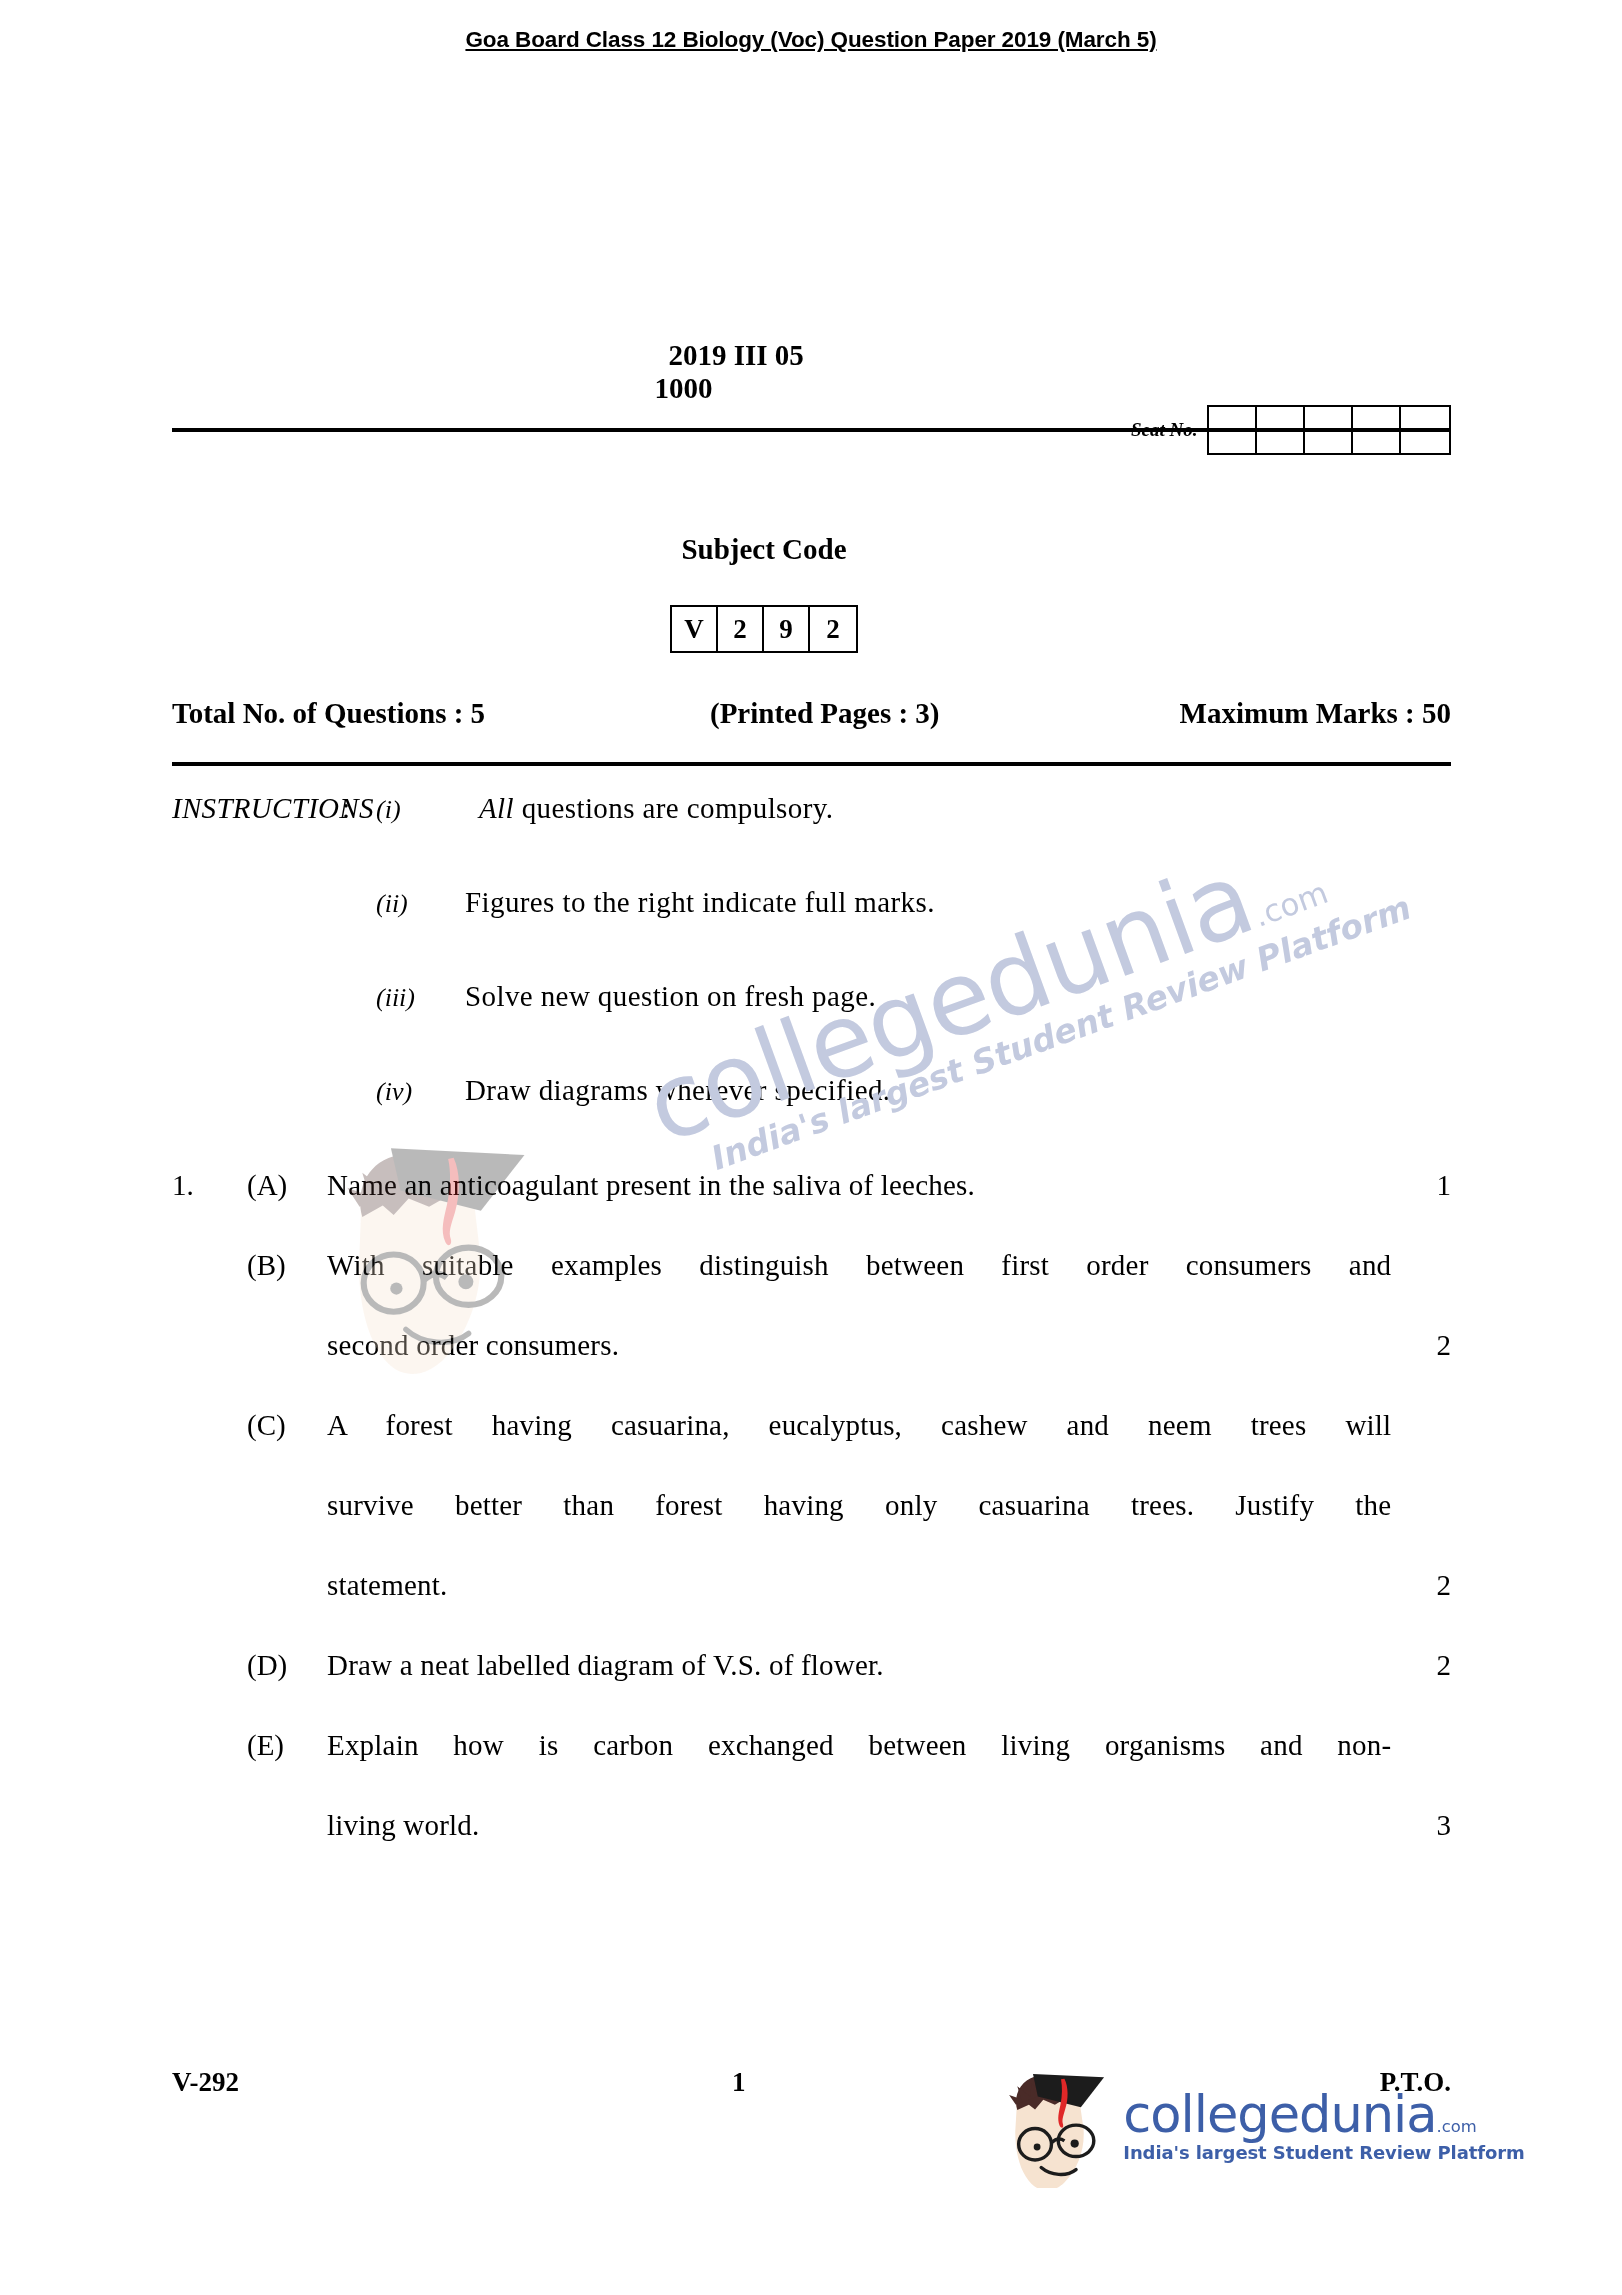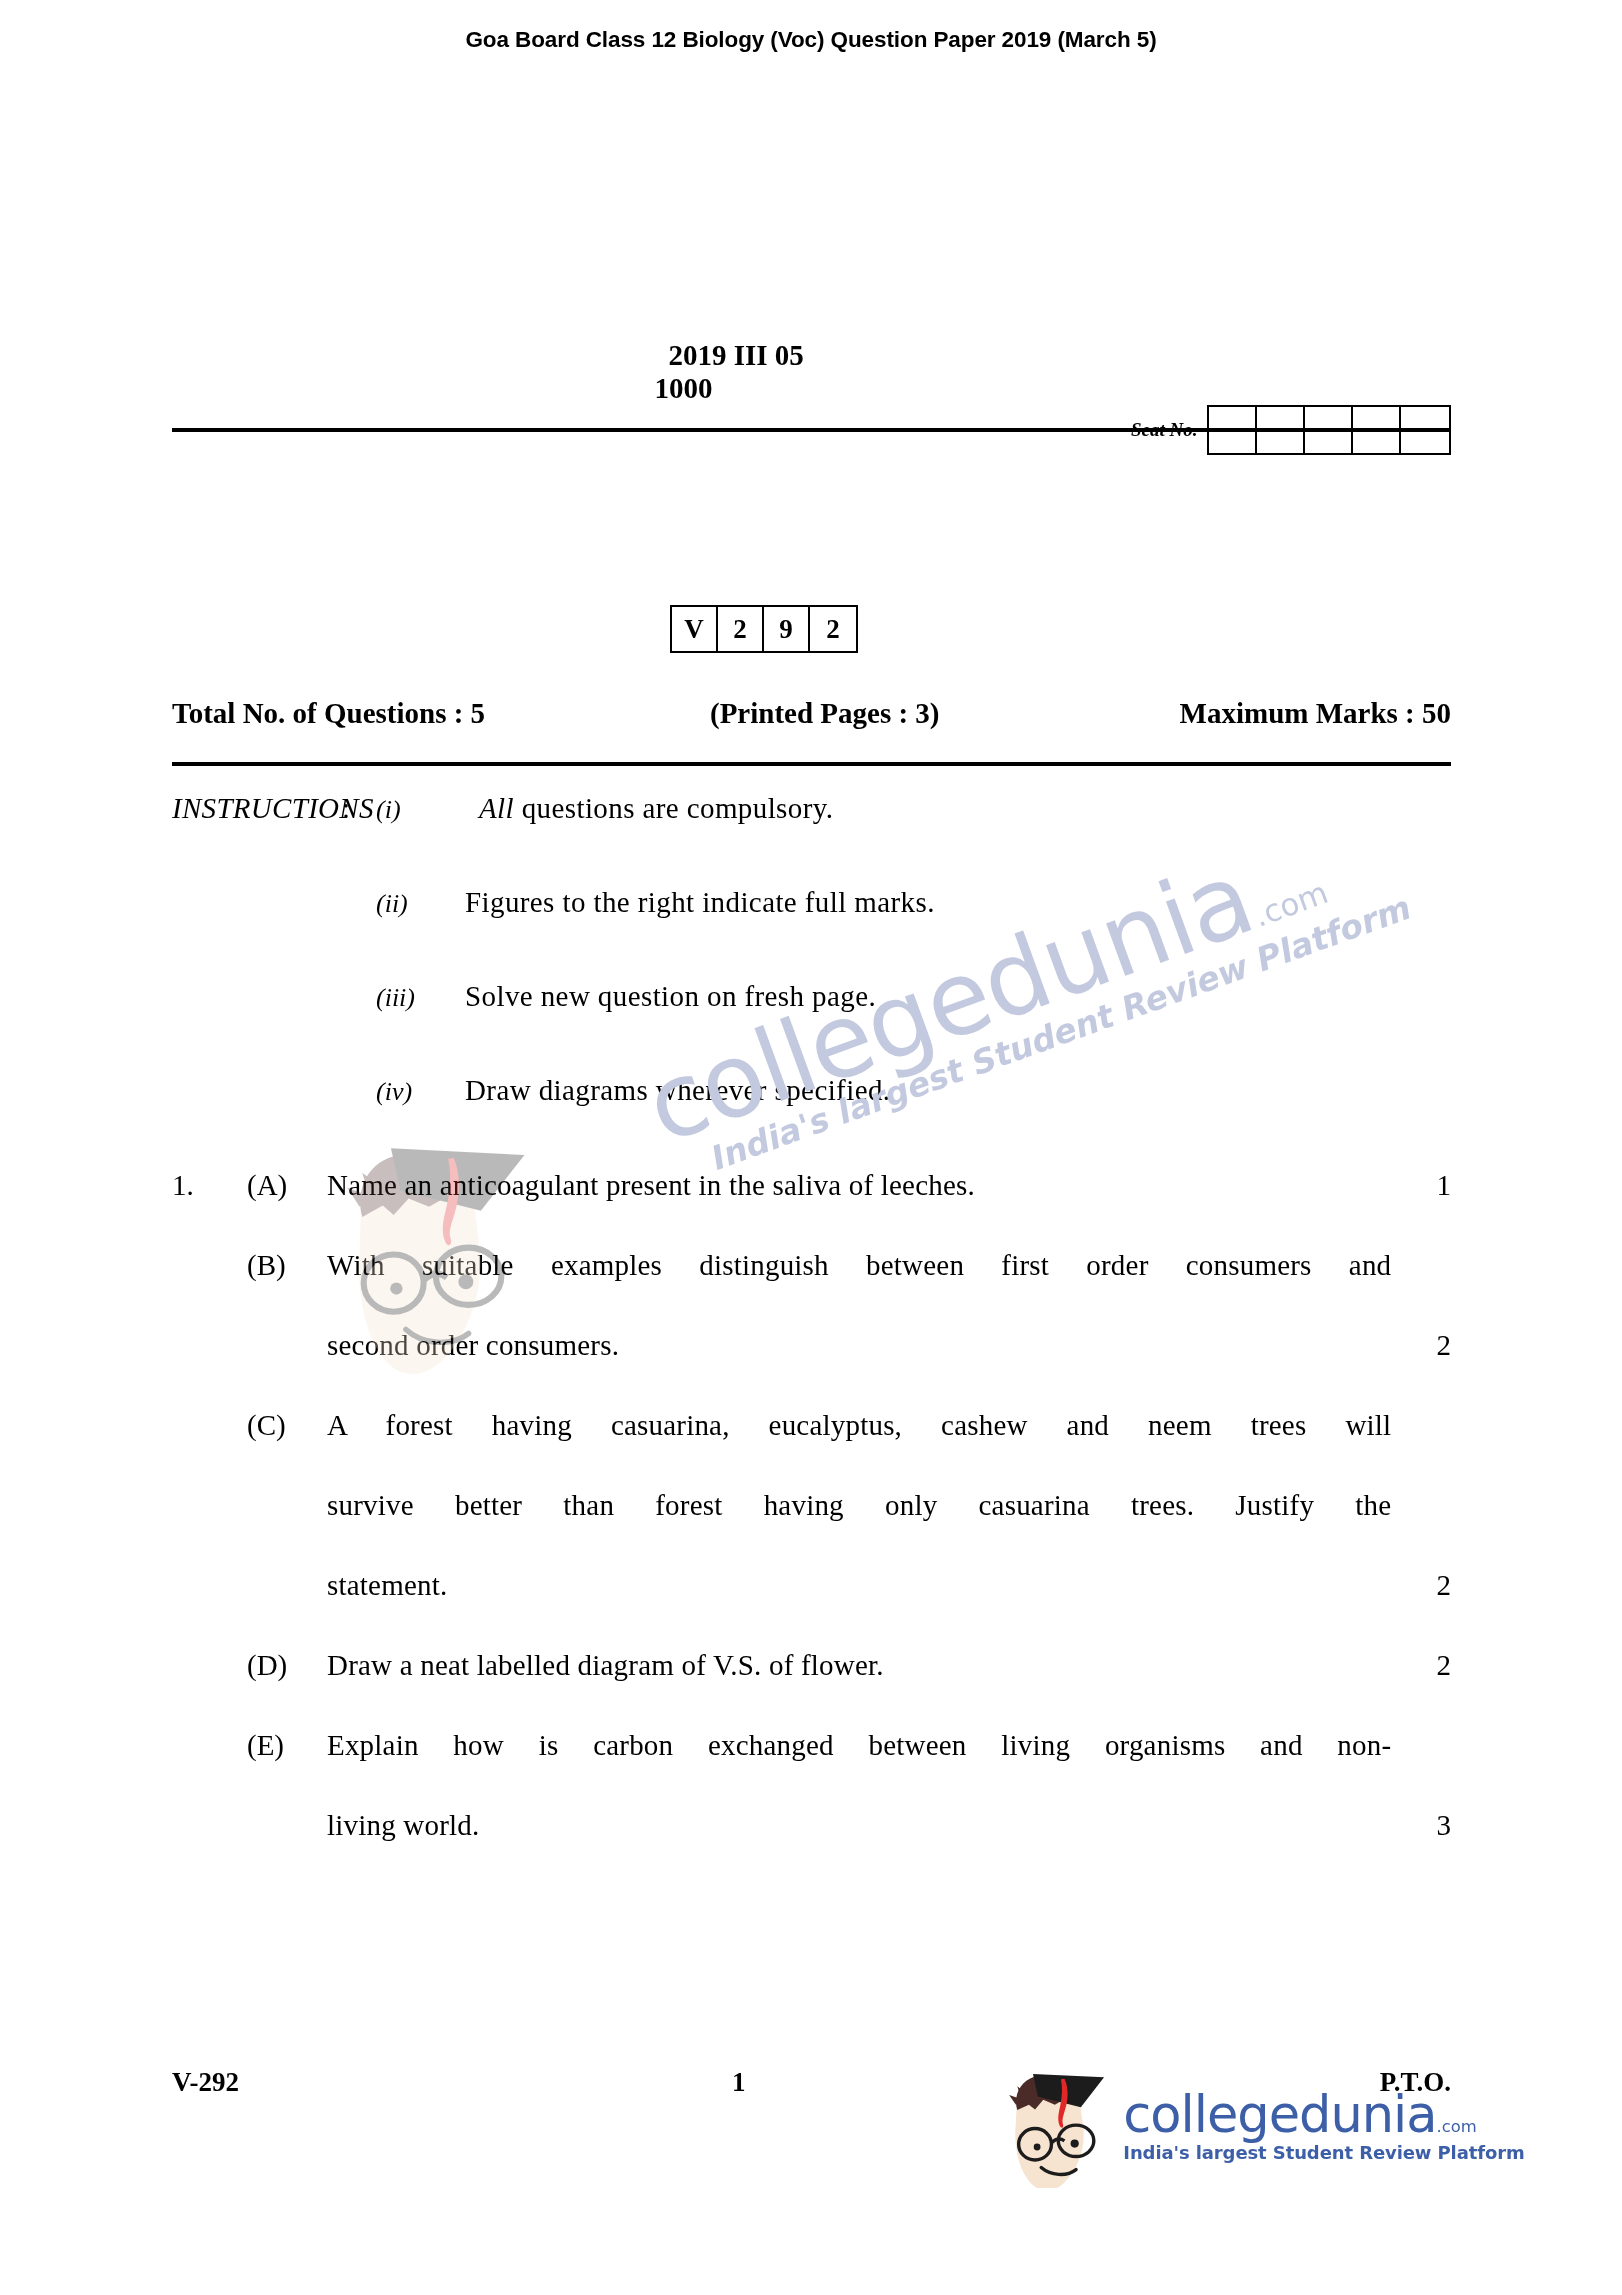--- a/index.html
+++ b/index.html
@@ -23,20 +23,21 @@
     align-items: center;
     justify-content: center;
   }
   .page-banner-title {
     font-family: "Liberation Sans", "DejaVu Sans", sans-serif;
     font-weight: bold;
     font-size: 22.5px;
     letter-spacing: -0.1px;
     color: #000;
     white-space: nowrap;
+    text-decoration: underline;
   }
 
   
   .sheet {
     position: absolute;
     top: 80px; left: 0;
     width: 1622px;
     height: 2215px;
   }
   .col {
@@ -348,20 +349,21 @@
         <div class="seat-cell"></div>
         <div class="seat-cell"></div>
         <div class="seat-cell"></div>
       </div>
     </div>
   </div>
 
   <div class="rule rule-1"></div>
 
 
+  <div class="col subject-code-title">Subject Code</div>
   <div class="col subject-code-boxwrap">
     <div class="code-boxes">
       <div class="code-cell">V</div>
       <div class="code-cell">2</div>
       <div class="code-cell">9</div>
       <div class="code-cell">2</div>
     </div>
   </div>
 
   <div class="col totals-row">

